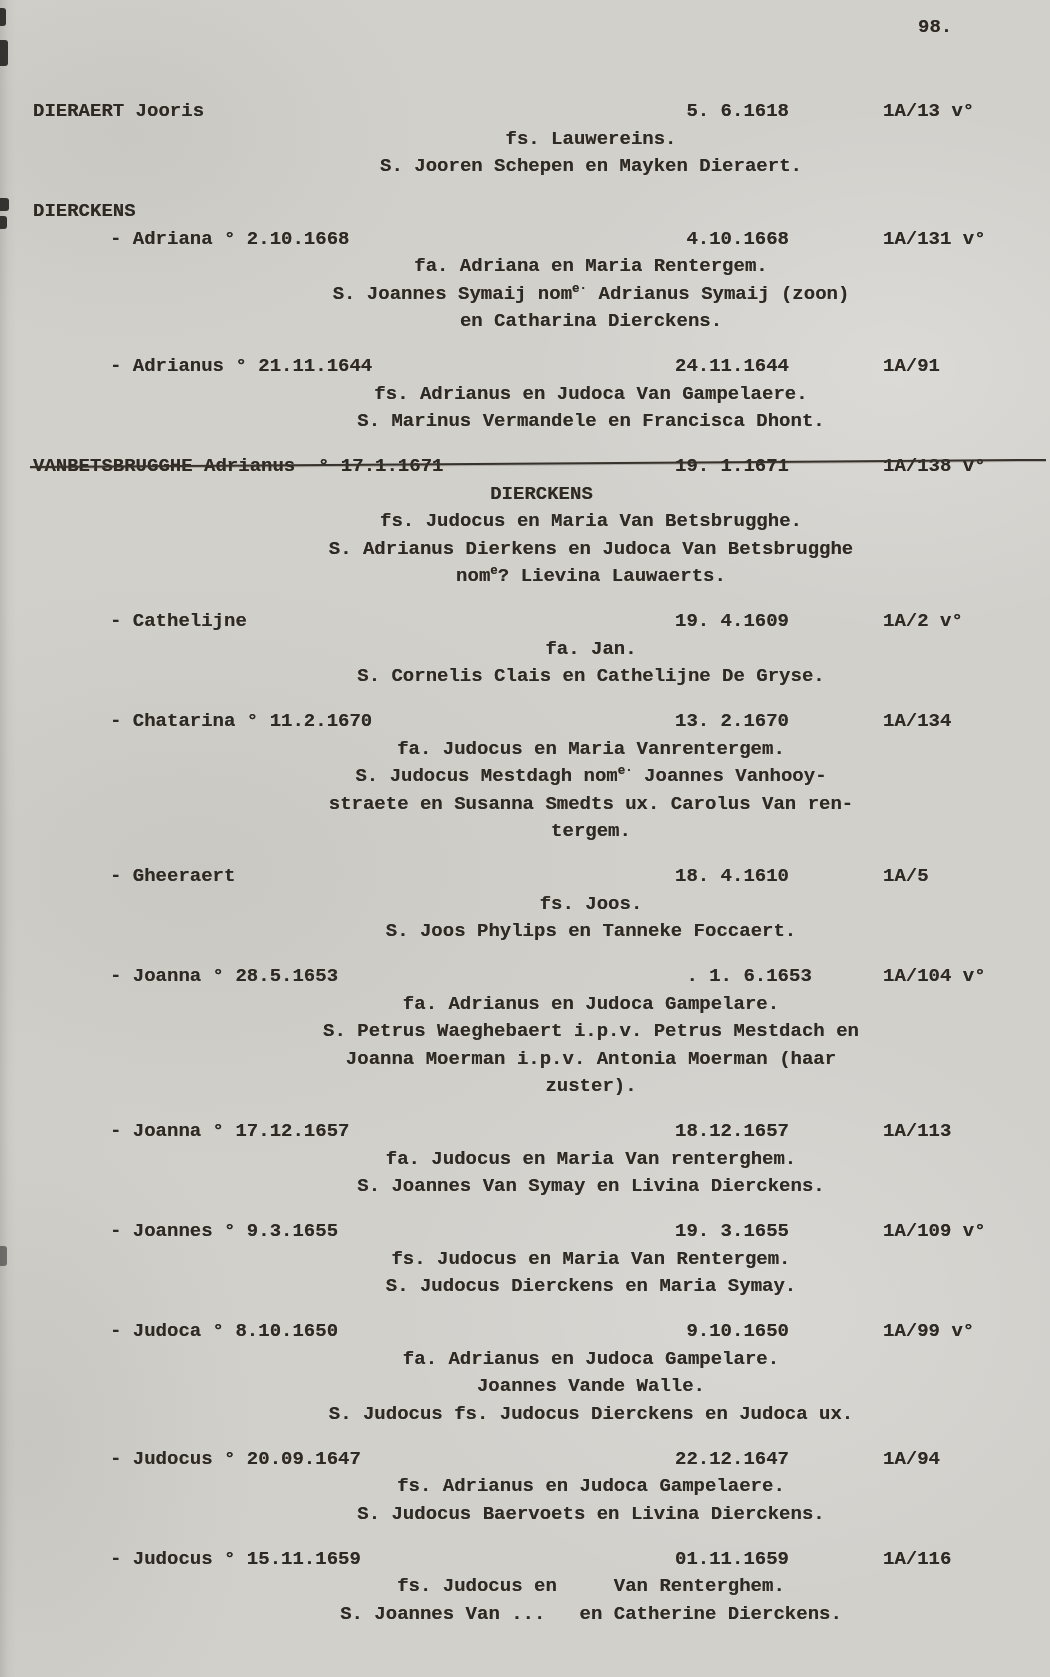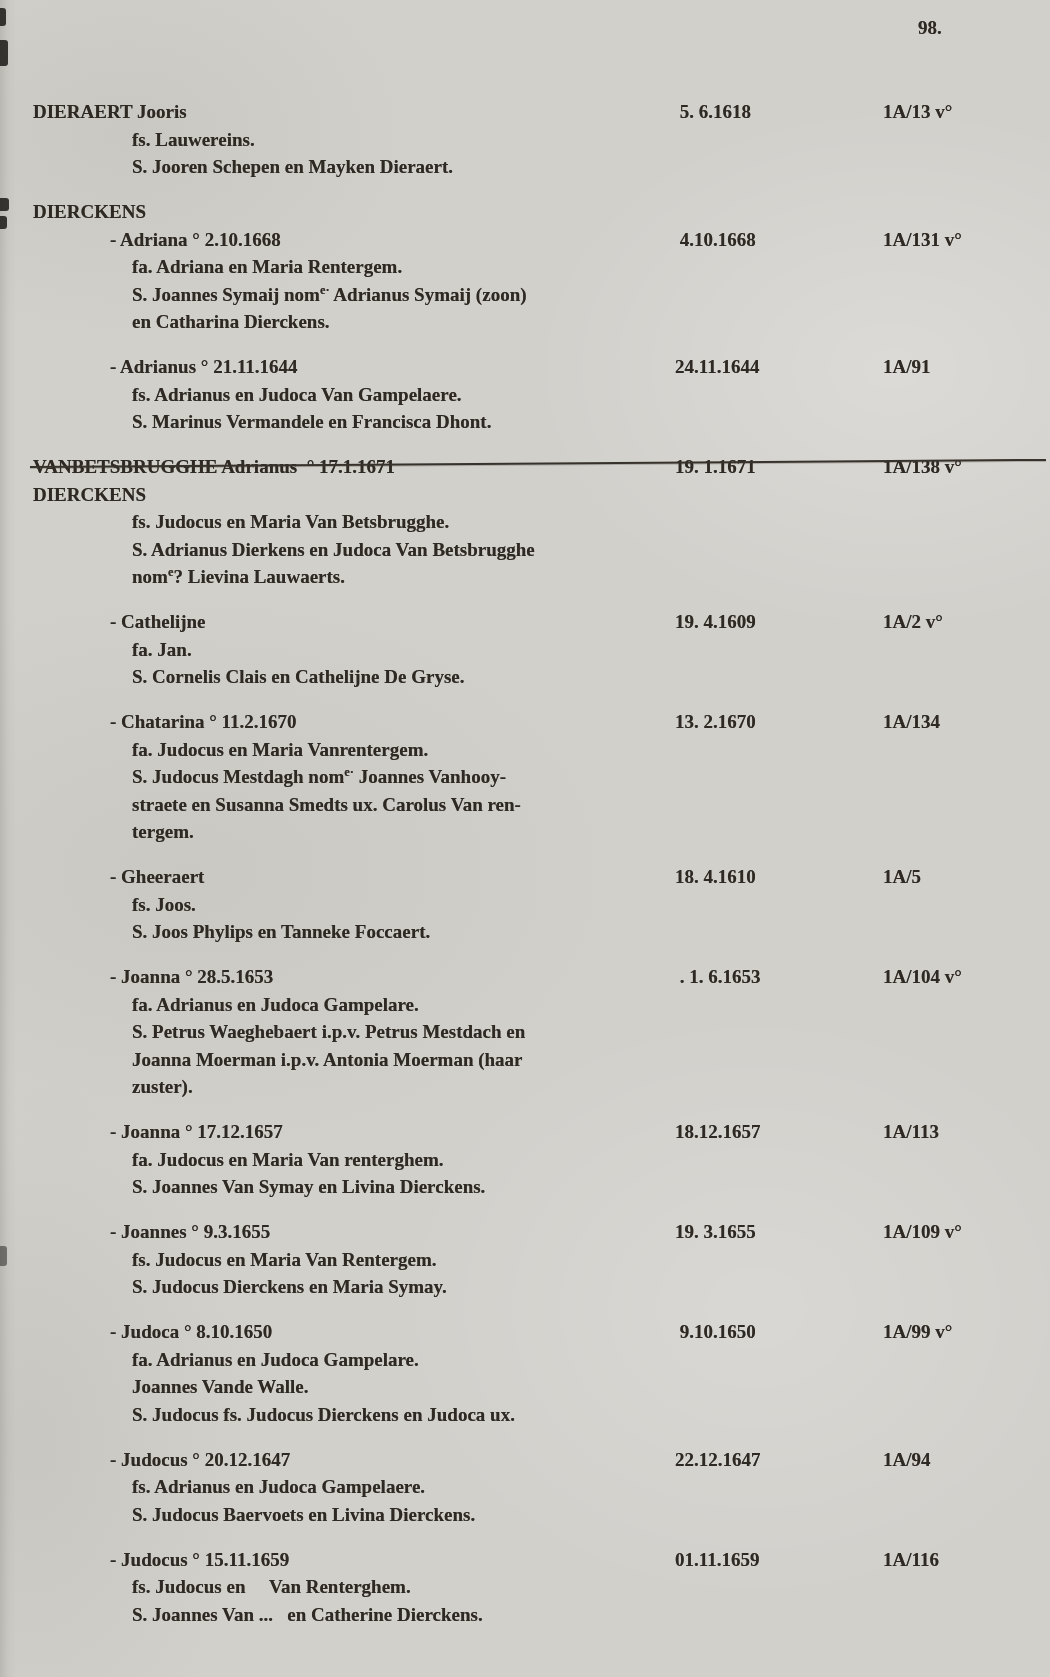--- a/index.html
+++ b/index.html
@@ -2,21 +2,21 @@
 <html><head>
 <meta charset="utf-8">
 <style>
   html,body{margin:0;padding:0;}
   body{
     width:1050px;height:1677px;overflow:hidden;
     background:#b9b7b2;
   }
   .page{
     position:relative;width:1050px;height:1677px;
-    font-family:Liberation Serif, serif;
+    font-family:Liberation Mono, monospace;
     font-size:19px;line-height:27.5px;font-weight:700;
     color:#2e2922;
     background-color:#d2d0cb;
     background-image:
       radial-gradient(ellipse 420px 300px at 12% 8%,  rgba(158,156,148,.16), transparent 70%),
       radial-gradient(ellipse 520px 380px at 85% 22%, rgba(255,255,255,.22), transparent 70%),
       radial-gradient(ellipse 640px 420px at 18% 52%, rgba(148,146,138,.13), transparent 70%),
       radial-gradient(ellipse 520px 430px at 72% 78%, rgba(255,255,255,.16), transparent 70%),
       radial-gradient(ellipse 320px 520px at 3% 86%,  rgba(140,138,130,.14), transparent 70%),
       linear-gradient(90deg, rgba(110,108,100,.22) 0px, rgba(110,108,100,.06) 8px, transparent 16px);
@@ -25,21 +25,21 @@
   .page-number{position:absolute;top:14px;left:918px;}
   .records{position:absolute;top:98px;left:33px;right:0;}
   .surname-heading{white-space:pre;}
   .entry{margin-bottom:17.5px;}
   .entry.extra-gap{margin-top:1px;}
   .head{position:relative;height:27.5px;}
   .name{white-space:pre;display:inline-block;}
   .entry.indented .name{padding-left:77px;}
   .date{position:absolute;left:642px;top:0;white-space:pre;}
   .ref{position:absolute;left:850px;top:0;white-space:pre;}
-  .detail,.correction{white-space:pre;}
+  .detail,.correction{white-space:pre;text-align:center;}
   .detail{padding-left:99px;}
   sup{font-size:12.5px;line-height:0;}
   .strike-line{
     position:absolute;left:-3px;top:13px;width:1016px;height:2.4px;
     background:#37322b;transform:rotate(-0.4deg);transform-origin:left center;
     box-shadow:0 1px 0 rgba(55,50,43,.25);
   }
   .edge-mark{position:absolute;left:0;background:#1c1a17;border-radius:0 3px 3px 0;opacity:.85;}
   .edge-mark.m1{top:8px;width:6px;height:18px;}
   .edge-mark.m2{top:40px;width:8px;height:26px;}
@@ -116,21 +116,21 @@
         <div class="detail">fs. Judocus en Maria Van Rentergem.</div>
         <div class="detail">S. Judocus Dierckens en Maria Symay.</div>
       </div>
       <div class="entry indented">
         <div class="head"><span class="name">- Judoca ° 8.10.1650</span><span class="date"> 9.10.1650</span><span class="ref">1A/99 v°</span></div>
         <div class="detail">fa. Adrianus en Judoca Gampelare.</div>
         <div class="detail">Joannes Vande Walle.</div>
         <div class="detail">S. Judocus fs. Judocus Dierckens en Judoca ux.</div>
       </div>
       <div class="entry indented">
-        <div class="head"><span class="name">- Judocus ° 20.12.1647</span><span class="date">22.12.1647</span><span class="ref">1A/94</span></div>
+        <div class="head"><span class="name">- Judocus ° 20.09.1647</span><span class="date">22.12.1647</span><span class="ref">1A/94</span></div>
         <div class="detail">fs. Adrianus en Judoca Gampelaere.</div>
         <div class="detail">S. Judocus Baervoets en Livina Dierckens.</div>
       </div>
       <div class="entry indented extra-gap">
         <div class="head"><span class="name">- Judocus ° 15.11.1659</span><span class="date">01.11.1659</span><span class="ref">1A/116</span></div>
         <div class="detail">fs. Judocus en     Van Renterghem.</div>
         <div class="detail">S. Joannes Van ...   en Catherine Dierckens.</div>
       </div>
     </main>
 </div>

